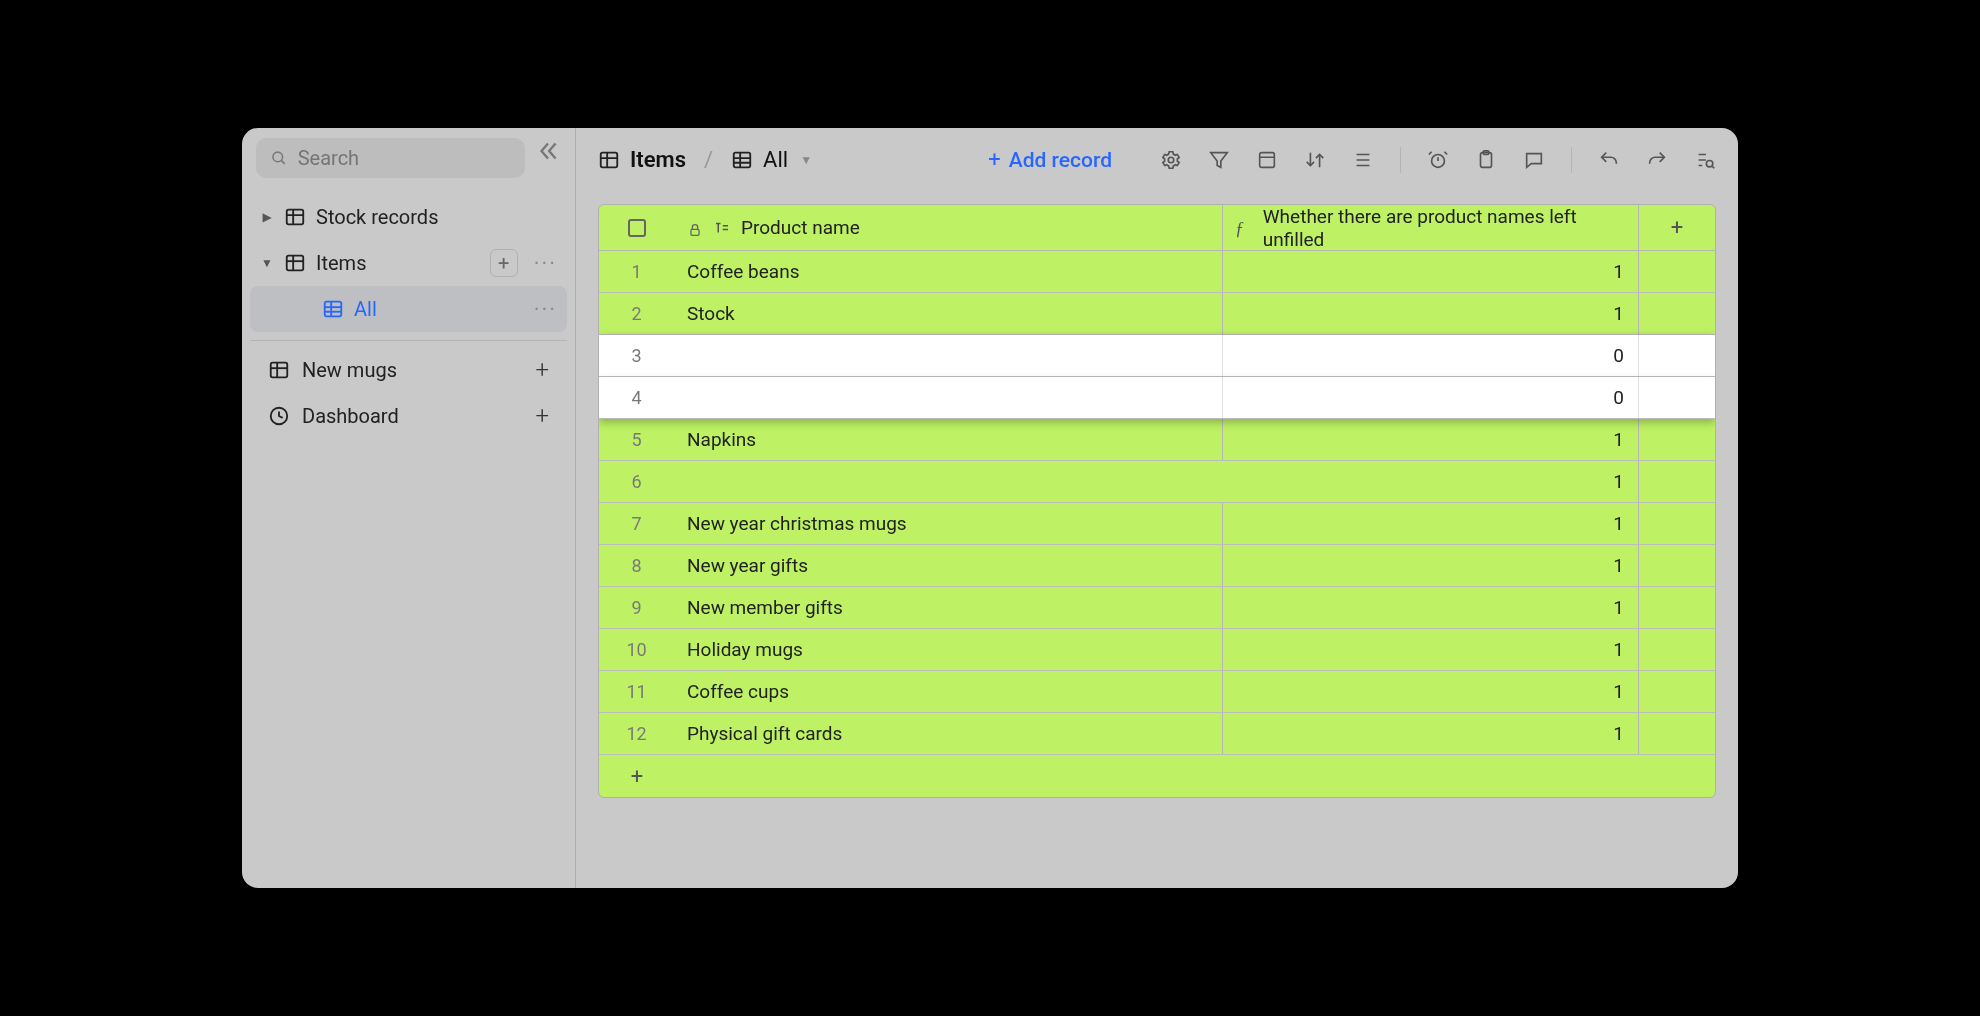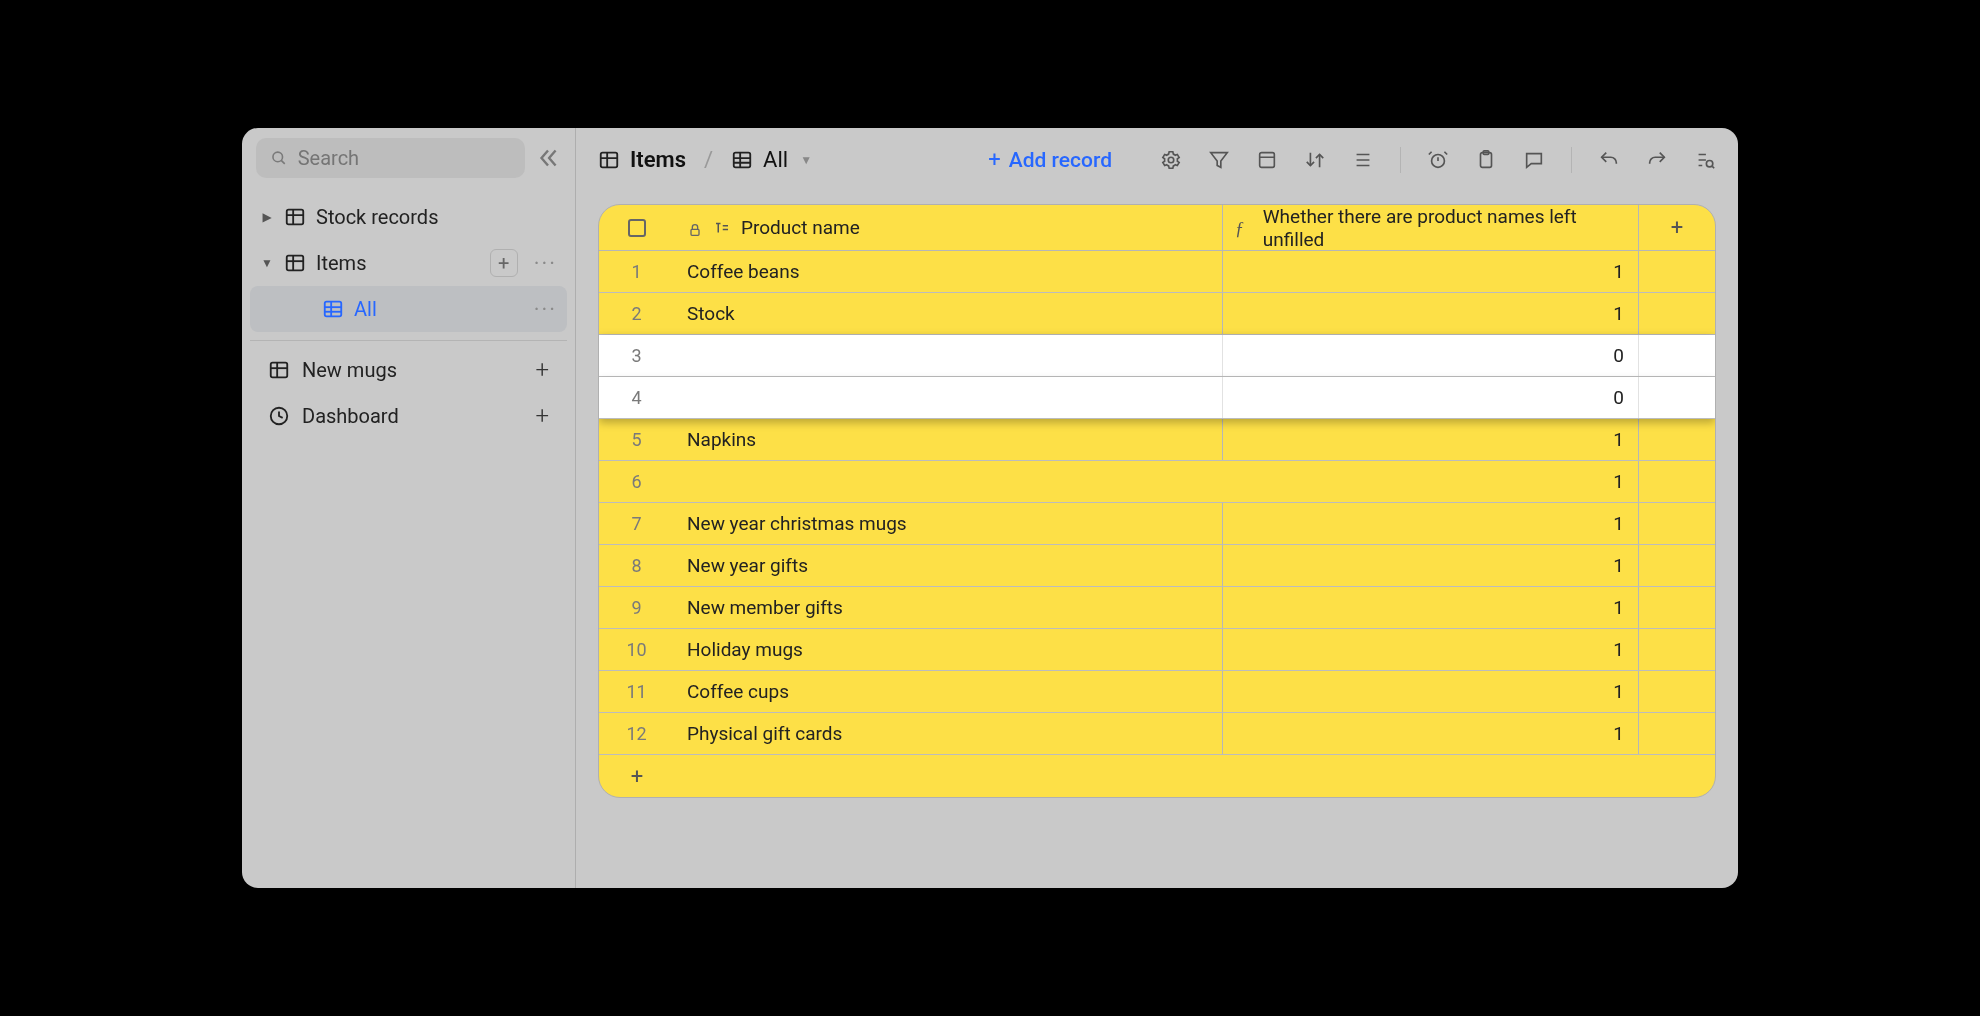--- a/index.html
+++ b/index.html
@@ -1,19 +1,19 @@
 <!DOCTYPE html>
 <html><head>
 <meta charset="utf-8">
 <style>
 * { box-sizing: border-box; margin: 0; padding: 0; font-family: -apple-system, BlinkMacSystemFont, "Segoe UI", Roboto, sans-serif; }
 body { background:#000; width:1980px; height:1016px; display:flex; align-items:center; justify-content:center; }
 .app-window { background:#c9c9c9; width:1496px; height:760px; border-radius:16px; overflow:hidden; display:flex; position:relative; }
 .sidebar { width:334px; border-right:1px solid #aeaeae; display:flex; flex-direction:column; padding-top:10px; }
-.search-row { display:flex; align-items:center; padding:0 14px 12px 14px; gap:10px; }
+.search-row { display:flex; align-items:flex-start; padding:0 14px 12px 14px; gap:10px; }
 .search-box { flex:1; background:#bdbdbd; border-radius:10px; height:40px; display:flex; align-items:center; padding:0 14px; gap:10px; color:#7a7a7a; font-size:20px; }
 .search-box input { background:transparent; border:none; outline:none; font-size:20px; color:#555; width:100%; }
 .collapse-btn { width:26px; height:26px; display:flex; align-items:center; justify-content:center; color:#777; cursor:pointer; }
 .tree { padding:4px 8px 10px 8px; }
 .tree-item { display:flex; align-items:center; height:46px; padding:0 10px; border-radius:8px; font-size:20px; color:#222; gap:10px; position:relative; }
 .tree-item .caret { width:14px; display:flex; justify-content:center; color:#555; font-size:12px; }
 .tree-item .tbl-icon { width:22px; height:22px; color:#222; }
 .tree-item.selected { background:#bdbfc2; }
 .tree-item.view { padding-left:72px; color:#2767ff; }
 .tree-item.view .view-icon { color:#2767ff; }
@@ -26,21 +26,21 @@
 .topbar { height:64px; display:flex; align-items:center; padding:0 22px; gap:18px; border-bottom:1px solid transparent; }
 .crumb { display:flex; align-items:center; gap:10px; font-size:22px; color:#111; }
 .slash { color:#999; font-size:22px; }
 .crumb .caret-down { color:#888; font-size:12px; margin-left:2px; }
 .spacer { flex:1; }
 .add-record { color:#2767ff; font-size:21px; display:flex; align-items:center; gap:8px; cursor:pointer; font-weight:500; }
 .toolbar-icons { display:flex; align-items:center; gap:26px; margin-left:30px; }
 .tbicon { width:22px; height:22px; color:#555; cursor:pointer; display:flex; align-items:center; justify-content:center; }
 .vdiv { width:1px; height:26px; background:#b4b4b4; }
 .grid-wrap { padding:12px 22px; }
-.grid { border:1px solid #b0b0b0; border-radius:22px; overflow:hidden; background:#fde047; }
+.grid { border:1px solid #b0b0b0; border-radius:6px; overflow:hidden; background:#bef264; }
 .grid-header { display:flex; height:46px; border-bottom:1px solid #b6b6b6; align-items:stretch; }
 .col-rownum { width:76px; display:flex; align-items:center; justify-content:center; }
 .col-name { flex:0 0 548px; border-right:1px solid #b6b6b6; display:flex; align-items:center; padding-left:12px; gap:10px; font-size:19px; color:#222; }
 .col-value { flex:1; display:flex; align-items:center; padding-left:12px; gap:10px; font-size:19px; color:#222; border-right:1px solid #b6b6b6; }
 .col-add { width:76px; display:flex; align-items:center; justify-content:center; color:#555; font-size:22px; }
 .grid-body .row { display:flex; height:42px; border-bottom:1px solid #bcbcbc; align-items:stretch; }
 .row .rn { width:76px; display:flex; align-items:center; justify-content:center; color:#7a7a7a; font-size:18px; border-right:1px solid transparent; }
 .row .pname { flex:0 0 548px; border-right:1px solid #b6b6b6; display:flex; align-items:center; padding-left:12px; font-size:19px; color:#222; }
 .row .pval { flex:1; display:flex; align-items:center; justify-content:flex-end; padding-right:14px; font-size:19px; color:#222; border-right:1px solid #b6b6b6; }
 .row .pad { width:76px; }

